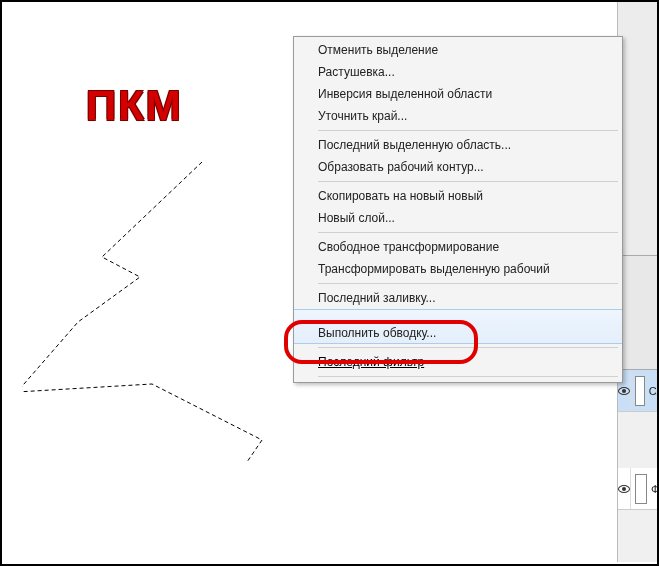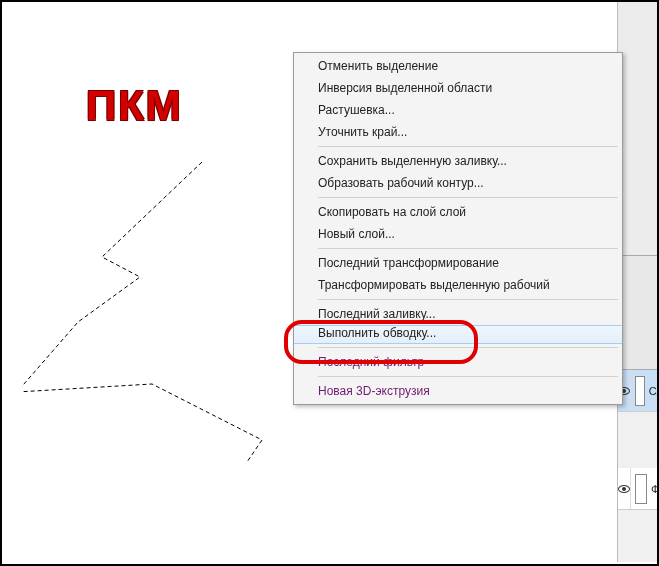--- a/index.html
+++ b/index.html
@@ -92,41 +92,42 @@
 
   .selection-path {
     position: absolute;
     left: 20px; top: 150px;
     width: 290px; height: 360px;
     pointer-events: none;
   }
 
   .context-menu {
     position: absolute;
-    left: 291px; top: 50px;
+    left: 291px; top: 34px;
     width: 330px;
     background: #f4f4f4;
     border: 1px solid #9a9a9a;
     box-shadow: 2px 2px 4px rgba(0,0,0,.25);
     padding: 2px 0;
   }
   .menu-item {
     padding: 4px 20px 4px 24px;
     color: #222;
     cursor: default;
     white-space: nowrap;
   }
   .menu-item[data-state="disabled"] {
-    color: #701a75;
+    color: #000000;
+    text-decoration: underline;
   }
   .menu-item[data-state="hover"] {
     background: linear-gradient(#eef5fd,#e4effb);
     border-top:1px solid #a9cdee;
     border-bottom:1px solid #a9cdee;
-    padding-top:0; padding-bottom:3px;
+    padding-top:16px; padding-bottom:3px;
   }
   .menu-sep {
     height: 1px;
     background: #d0d0d0;
     margin: 3px 4px 3px 24px;
   }
 
   .highlight-ring {
     position: absolute;
     left: 282px; top: 318px;
@@ -166,35 +167,34 @@
       <div class="eye">
           <div class="eye-icon"></div>
         </div>
       <div class="thumb"></div>
       <div class="layer-name">Фон</div>
     </div>
   </div>
 
   <div class="context-menu" id="ctx">
       <div class="menu-item" data-state="enabled">Отменить выделение</div>
+      <div class="menu-item" data-state="enabled">Растушевка...</div>
       <div class="menu-item" data-state="enabled">Инверсия выделенной области</div>
-      <div class="menu-item" data-state="enabled">Растушевка...</div>
       <div class="menu-item" data-state="enabled">Уточнить край...</div>
       <div class="menu-sep"></div>
-      <div class="menu-item" data-state="enabled">Сохранить выделенную заливку...</div>
+      <div class="menu-item" data-state="enabled">Последний выделенную область...</div>
       <div class="menu-item" data-state="enabled">Образовать рабочий контур...</div>
       <div class="menu-sep"></div>
-      <div class="menu-item" data-state="enabled">Скопировать на слой слой</div>
+      <div class="menu-item" data-state="enabled">Скопировать на новый новый</div>
       <div class="menu-item" data-state="enabled">Новый слой...</div>
       <div class="menu-sep"></div>
-      <div class="menu-item" data-state="enabled">Последний трансформирование</div>
+      <div class="menu-item" data-state="enabled">Свободное трансформирование</div>
       <div class="menu-item" data-state="enabled">Трансформировать выделенную рабочий</div>
       <div class="menu-sep"></div>
       <div class="menu-item" data-state="enabled">Последний заливку...</div>
       <div class="menu-item" data-state="hover">Выполнить обводку...</div>
       <div class="menu-sep"></div>
       <div class="menu-item" data-state="disabled">Последний фильтр</div>
       <div class="menu-sep"></div>
-      <div class="menu-item" data-state="disabled">Новая 3D-экструзия</div>
     </div>
 
   <div class="highlight-ring"></div>
 </div>
 
 </body></html>

